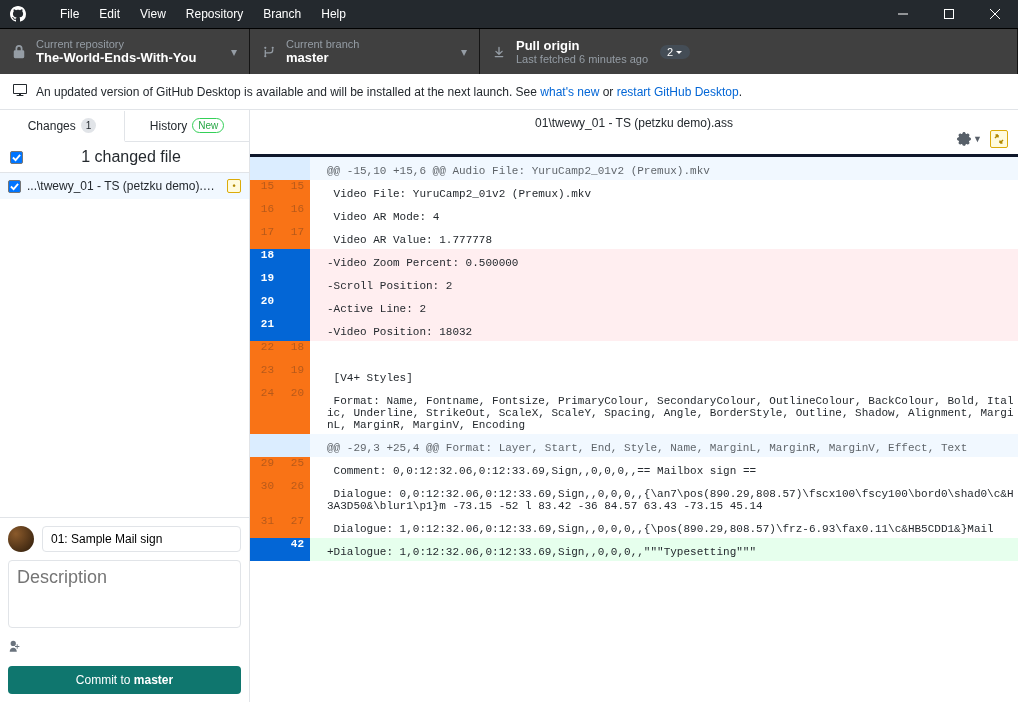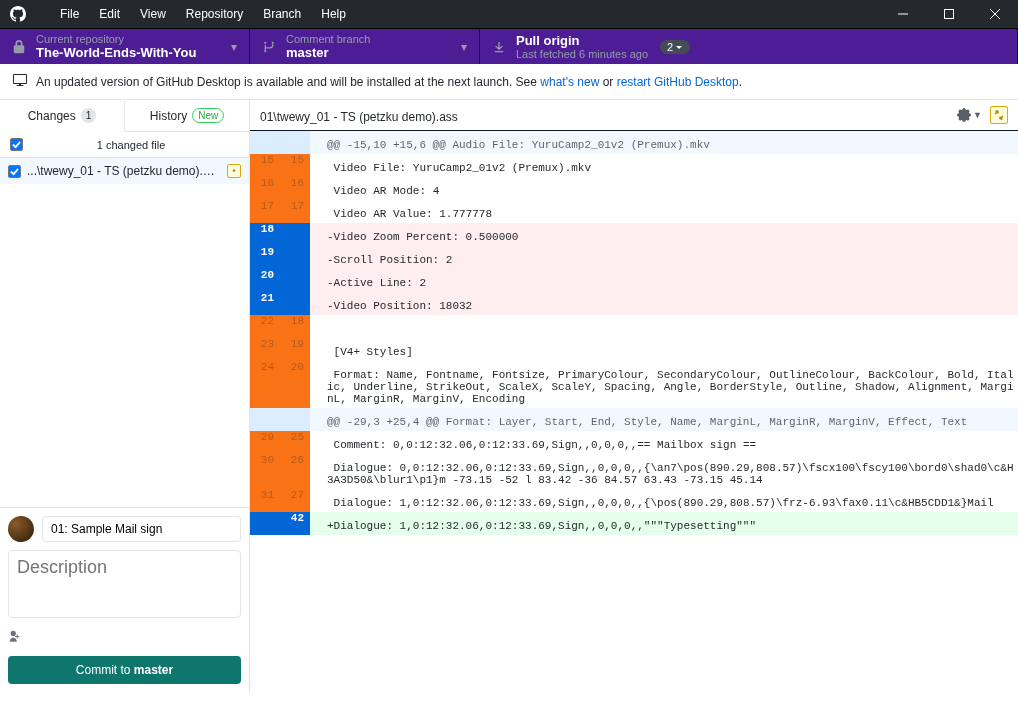--- a/index.html
+++ b/index.html
@@ -4,21 +4,21 @@
 <style>
 * { box-sizing: border-box; margin: 0; padding: 0; }
 body { font-family: -apple-system, BlinkMacSystemFont, "Segoe UI", Helvetica, Arial, sans-serif; font-size: 12px; color: #24292e; background: #fff; width: 1018px; height: 704px; overflow: hidden; }
 .titlebar { background: #24292e; height: 28px; display: flex; align-items: center; color: #fff; gap: 14px; }
 .titlebar-logo { width: 36px; display: flex; align-items: center; justify-content: center; }
 .menubar { display: flex; }
 .menubar-item { padding: 0 10px; line-height: 28px; font-size: 12px; cursor: default; color:#fff;}
 .win-controls { margin-left: auto; display: flex; }
 .win-btn { width: 46px; height: 28px; display: flex; align-items: center; justify-content: center; }
 .win-btn svg { stroke: #fff; }
-.toolbar { background: #4c1d95; height: 36px; display: flex; border-top: 1px solid #000; }
+.toolbar { background: #404040; height: 46px; display: flex; border-top: 1px solid #000; }
 .tool-sec { display: flex; align-items: center; padding: 0 12px; border-right: 1px solid #141414; position: relative; }
 .tool-sec.repo { width: 250px; }
 .tool-sec.branch { width: 230px; }
 .tool-sec.pull { flex: 1; }
 .tool-icon { color: #959da5; margin-right: 10px; display:flex; }
 .tool-body { display: flex; flex-direction: column; }
 .tool-label { font-size: 11px; color: #959da5; }
 .tool-value { font-size: 13px; color: #fff; font-weight: 600; }
 .tool-caret { margin-left: auto; color: #959da5; }
 .pull-badge { background: #444d56; color: #fff; border-radius: 8px; padding: 1px 7px; font-size: 11px; margin-left: 12px; display:flex; align-items:center; gap:2px;}
@@ -28,32 +28,32 @@
 .sidebar { width: 250px; border-right: 1px solid #e1e4e8; display: flex; flex-direction: column; }
 .tabs { display: flex; border-bottom: 1px solid #e1e4e8; height: 32px; }
 .tab { flex: 1; display: flex; align-items: center; justify-content: center; font-size: 12px; gap: 5px; border-right: 1px solid #e1e4e8; }
 .tab:last-child { border-right: none; }
 .tab.active { border-bottom: 2px solid #fff; position:relative; top:1px; background:#fff;}
 .count-badge { background: #e1e4e8; border-radius: 8px; padding: 0 5px; font-size: 10px; line-height: 15px; }
 .new-badge { border: 1px solid #34d058; color: #28a745; border-radius: 8px; padding: 0 5px; font-size: 10px; line-height: 13px; }
 .filelist-header { display: flex; align-items: center; padding: 6px 10px; border-bottom: 1px solid #e1e4e8; }
 .checkbox { width: 13px; height: 13px; border: 1px solid #767676; background: #0075ff; display:inline-flex; align-items:center; justify-content:center; border-radius:2px;}
 .checkbox svg { stroke:#fff; }
-.filelist-header-text { flex: 1; text-align: center; font-size: 11px; }
+.filelist-header-text { flex: 1; text-align: center; font-size: 16px; }
 .file-row { display: flex; align-items: center; padding: 6px 8px; background: #f1f8ff; gap:6px;}
 .file-status { width: 14px; height: 14px; border: 1px solid #dbab09; background: #fffbdd; display:flex; align-items:center; justify-content:center; font-size:9px; color:#b08800; font-weight:bold; border-radius:2px;}
 .commit-area { margin-top: auto; padding: 8px; border-top: 1px solid #e1e4e8; }
 .commit-summary-row { display:flex; align-items:center; gap:8px; margin-bottom:8px;}
 .avatar { width:26px; height:26px; border-radius:50%; background: radial-gradient(circle at 30% 30%, #8b5a2b, #2a1a0a); flex-shrink:0;}
 .commit-summary { flex:1; border:1px solid #e1e4e8; border-radius:4px; padding:5px 8px; font-size:12px; }
 .commit-desc { width:100%; border:1px solid #e1e4e8; border-radius:4px; padding:6px 8px; font-size:18px; min-height:68px; resize:none; color:#6a737d; font-family:inherit;}
 .coauthor { margin-top:8px; color:#6a737d; }
 .commit-btn { width:100%; margin-top:10px; background:#0f766e; color:#fff; border:none; border-radius:4px; padding:7px; font-size:12px; font-weight:500;}
 .diff-panel { flex: 1; display: flex; flex-direction: column; overflow:hidden;}
-.diff-header { display: flex; align-items: flex-end; padding: 6px 10px; border-bottom: 1px solid #0f172a; }
+.diff-header { display: flex; align-items: center; padding: 6px 10px; border-bottom: 3px solid #0f172a; flex-direction: column; }
 .diff-filename { font-size: 12px; }
 .diff-actions { margin-left: auto; display:flex; gap:8px; align-items:center;}
 .gear-btn { display:flex; align-items:center; gap:2px; color:#586069;}
 .expand-btn { width:18px; height:18px; border:1px solid #dbab09; background:#fffbdd; display:flex; align-items:center; justify-content:center; border-radius:2px;}
 .diff-body { overflow:auto; font-family: ui-monospace, SFMono-Regular, Consolas, "Liberation Mono", Menlo, monospace; font-size: 11px; flex:1;}
 .diff-line { display: flex; }
 .gutter { width: 60px; display: flex; background: #f97316; flex-shrink:0;}
 .gutter.del { background:#0366d6; color:#fff;}
 .gutter.add { background:#0366d6; color:#fff;}
 .gnum { width: 30px; text-align: right; padding-right: 6px; color: rgba(27,31,35,0.3); white-space:nowrap;}
@@ -119,21 +119,21 @@
     </div>
     <span class="tool-caret">▾</span>
   </div>
   <div class="tool-sec branch">
     <span class="tool-icon">
         <svg width="14" height="14" viewBox="0 0 16 16" fill="#959da5">
           <path d="M5 3.25a1.25 1.25 0 11-2.5 0 1.25 1.25 0 012.5 0zm0 9.5a1.25 1.25 0 11-2.5 0 1.25 1.25 0 012.5 0zM13.5 3.25a1.25 1.25 0 11-2.5 0 1.25 1.25 0 012.5 0zM3.75 5.5a.75.75 0 01.75.75v4.5a.75.75 0 01-1.5 0v-4.5a.75.75 0 01.75-.75zm8.5-1a.75.75 0 01.75.75v.5a4 4 0 01-4 4H5a.75.75 0 010-1.5h4a2.5 2.5 0 002.5-2.5v-.5a.75.75 0 01.75-.75z"></path>
         </svg>
       </span>
     <div class="tool-body">
-      <span class="tool-label">Comment branch</span>
+      <span class="tool-label">Current branch</span>
       <span class="tool-value">master</span>
     </div>
     <span class="tool-caret">▾</span>
   </div>
   <div class="tool-sec pull">
     <span class="tool-icon">
         <svg width="14" height="14" viewBox="0 0 16 16" fill="#959da5">
           <path d="M8 2a.75.75 0 01.75.75v6.19l2.22-2.22a.75.75 0 111.06 1.06l-3.5 3.5a.75.75 0 01-1.06 0l-3.5-3.5a.75.75 0 011.06-1.06l2.22 2.22V2.75A.75.75 0 018 2zM3 13.25a.75.75 0 01.75-.75h8.5a.75.75 0 010 1.5h-8.5a.75.75 0 01-.75-.75z"></path>
         </svg>
       </span>

